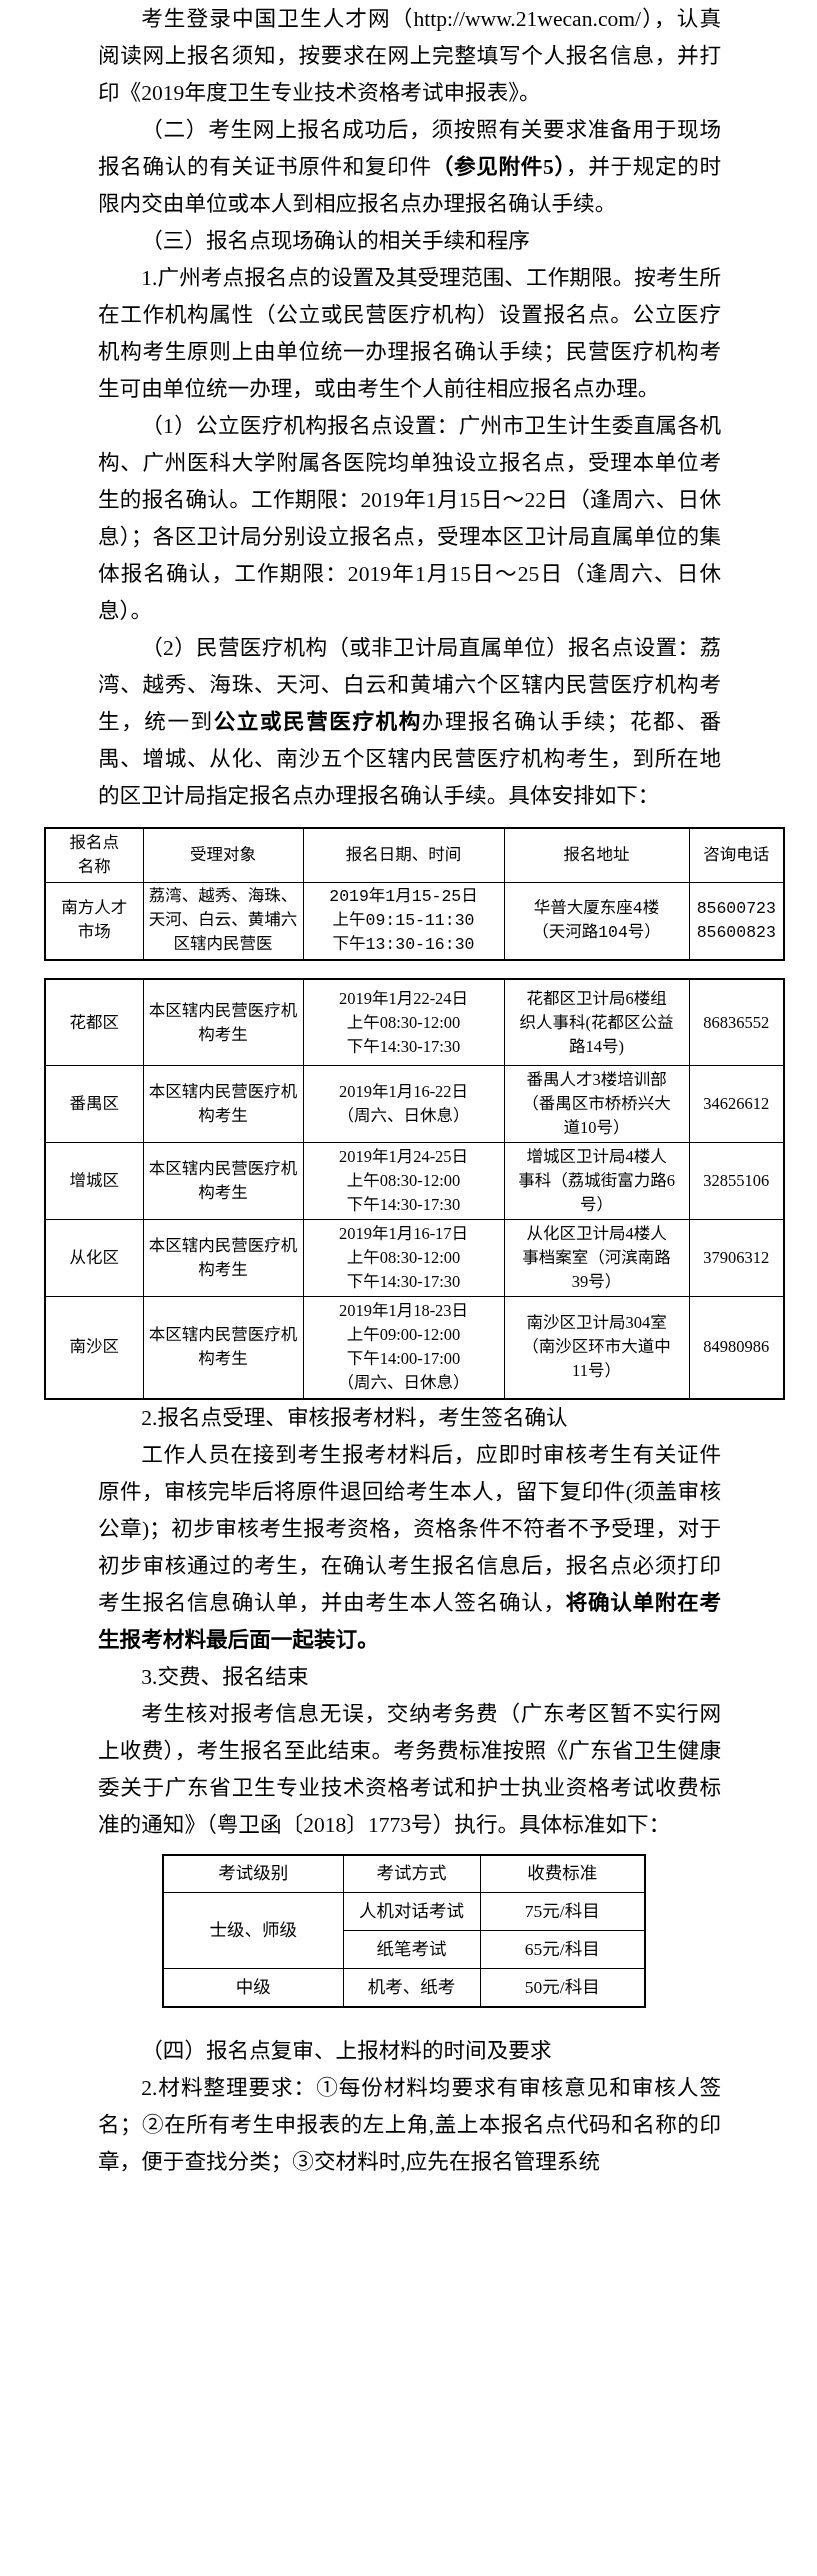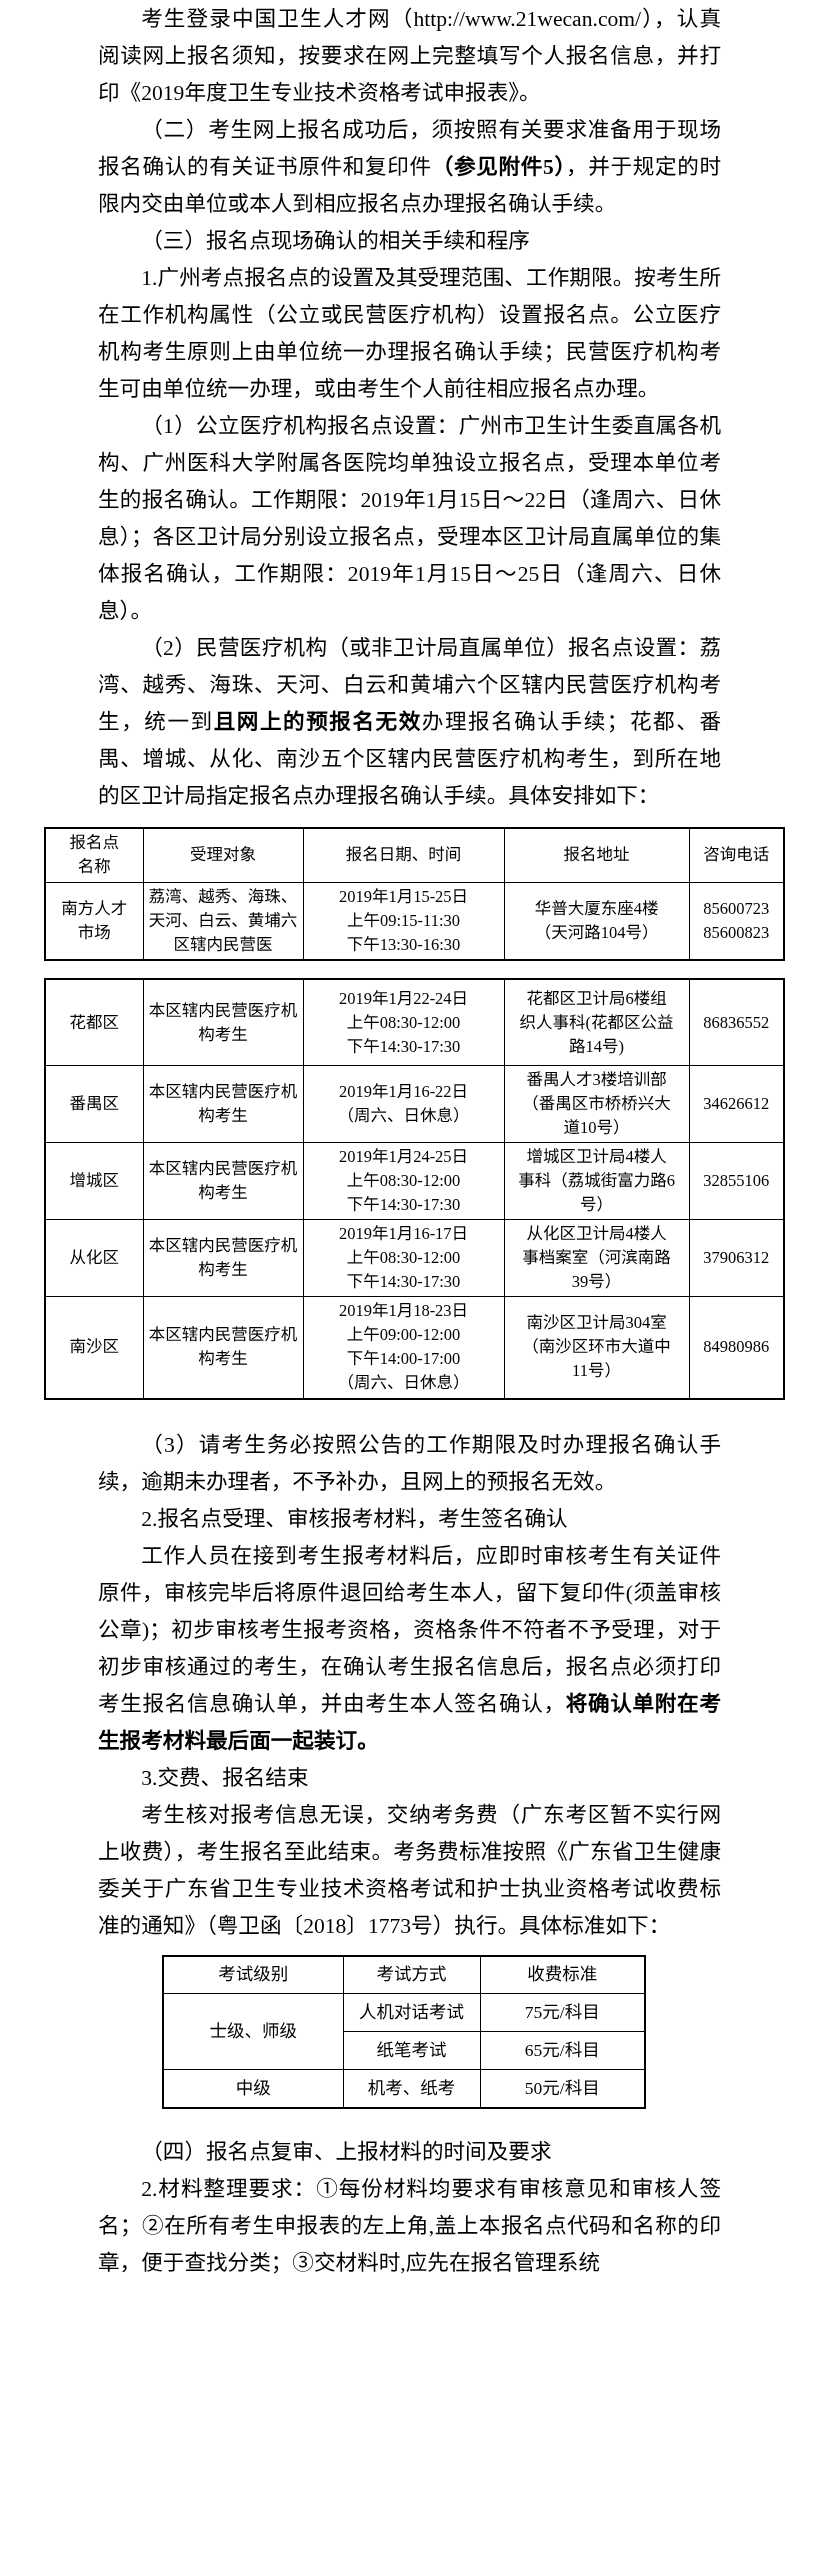--- a/index.html
+++ b/index.html
@@ -18,21 +18,21 @@
   .b{font-weight:700;}
 
   table{border-collapse:collapse;table-layout:fixed;}
   .t1{margin:12.4px 0 0 44px;width:739px;font-size:16.5px;line-height:24px;border:2.1px solid #000;}
   .t1 th,.t1 td{border:1.5px solid #000;padding:2.1px 4.1px;text-align:center;vertical-align:middle;font-weight:400;overflow:hidden;}
   .t1 th{height:45px;}
   .t1frag2{margin-top:17.5px;}
   .lines{white-space:pre-line;}
   .just{text-align:justify;}
   .name-strong{font-weight:700;}
-  .h143{height:70px;}
+  .h143{height:70px;font-family:Liberation Mono, monospace;}
   .h175{height:86px;}
   .h140{height:68px;}
   .h150{height:73px;}
   .h180{height:89px;}
   .rtop td{vertical-align:top;padding-top:5.2px;}
 
   .t2{margin:10.3px 0 25px 162px;width:482px;font-size:17.5px;line-height:25px;border:2.1px solid #000;}
   .t2 th,.t2 td{border:1.5px solid #000;padding:1px 4.1px;text-align:center;vertical-align:middle;font-weight:400;}
   .t2 th{height:34px;}
   .t2 td{height:35px;}
@@ -48,21 +48,21 @@
   <p class="para"><span>考生登录中国卫生人才网（http://www.21wecan.com/），认真阅读网上报名须知，按要求在网上完整填写个人报名信息，并打印《2019年度卫生专业技术资格考试申报表》。</span></p>
 
   <p class="para"><span>（二）考生网上报名成功后，须按照有关要求准备用于现场报名确认的有关证书原件和复印件</span><span class="b">（参见附件5）</span><span>，并于规定的时限内交由单位或本人到相应报名点办理报名确认手续。</span></p>
 
   <p class="para"><span>（三）报名点现场确认的相关手续和程序</span></p>
 
   <p class="para"><span>1.广州考点报名点的设置及其受理范围、工作期限。按考生所在工作机构属性（公立或民营医疗机构）设置报名点。公立医疗机构考生原则上由单位统一办理报名确认手续；民营医疗机构考生可由单位统一办理，或由考生个人前往相应报名点办理。</span></p>
 
   <p class="para"><span>（1）公立医疗机构报名点设置：广州市卫生计生委直属各机构、广州医科大学附属各医院均单独设立报名点，受理本单位考生的报名确认。工作期限：2019年1月15日～22日（逢周六、日休息）；各区卫计局分别设立报名点，受理本区卫计局直属单位的集体报名确认，工作期限：2019年1月15日～25日（逢周六、日休息）。</span></p>
 
-  <p class="para"><span>（2）民营医疗机构（或非卫计局直属单位）报名点设置：荔湾、越秀、海珠、天河、白云和黄埔六个区辖内民营医疗机构考生，统一到</span><span class="b">且网上的预报名无效</span><span>办理报名确认手续；花都、番禺、增城、从化、南沙五个区辖内民营医疗机构考生，到所在地的区卫计局指定报名点办理报名确认手续。具体安排如下：</span></p>
+  <p class="para"><span>（2）民营医疗机构（或非卫计局直属单位）报名点设置：荔湾、越秀、海珠、天河、白云和黄埔六个区辖内民营医疗机构考生，统一到</span><span class="b">公立或民营医疗机构</span><span>办理报名确认手续；花都、番禺、增城、从化、南沙五个区辖内民营医疗机构考生，到所在地的区卫计局指定报名点办理报名确认手续。具体安排如下：</span></p>
 
   <table class="t1">
     <colgroup>
         <col style="width:98px">
         <col style="width:160px">
         <col style="width:201px">
         <col style="width:185px">
         <col style="width:95px">
       </colgroup>
     <tbody>
@@ -149,21 +149,20 @@
 下午14:00-17:00
 （周六、日休息）</td>
       <td class="lines">南沙区卫计局304室
 （南沙区环市大道中
 11号）</td>
       <td>84980986</td>
     </tr>
   </tbody>
     </table>
 
-  <p class="para mt-after-table"><span>（3）请考生务必按照公告的工作期限及时办理报名确认手续，逾期未办理者，不予补办，且网上的预报名无效。</span></p>
 
   <p class="para"><span>2.报名点受理、审核报考材料，考生签名确认</span></p>
 
   <p class="para"><span>工作人员在接到考生报考材料后，应即时审核考生有关证件原件，审核完毕后将原件退回给考生本人，留下复印件(须盖审核公章)；初步审核考生报考资格，资格条件不符者不予受理，对于初步审核通过的考生，在确认考生报名信息后，报名点必须打印考生报名信息确认单，并由考生本人签名确认，</span><span class="b">将确认单附在考生报考材料最后面一起装订。</span></p>
 
   <p class="para"><span>3.交费、报名结束</span></p>
 
   <p class="para"><span>考生核对报考信息无误，交纳考务费（广东考区暂不实行网上收费），考生报名至此结束。考务费标准按照《广东省卫生健康委关于广东省卫生专业技术资格考试和护士执业资格考试收费标准的通知》（粤卫函〔2018〕1773号）执行。具体标准如下：</span></p>
 
   <table class="t2">

